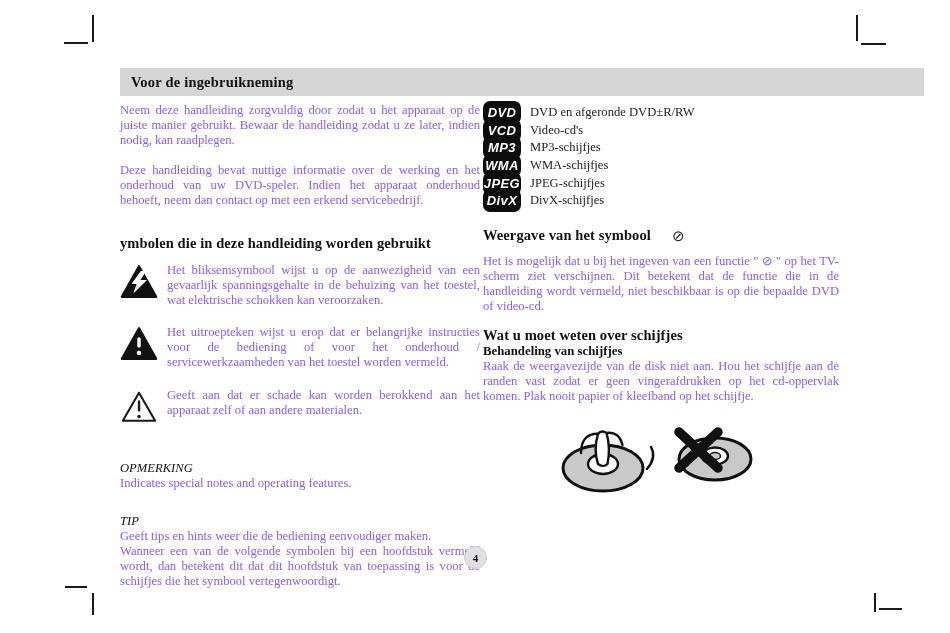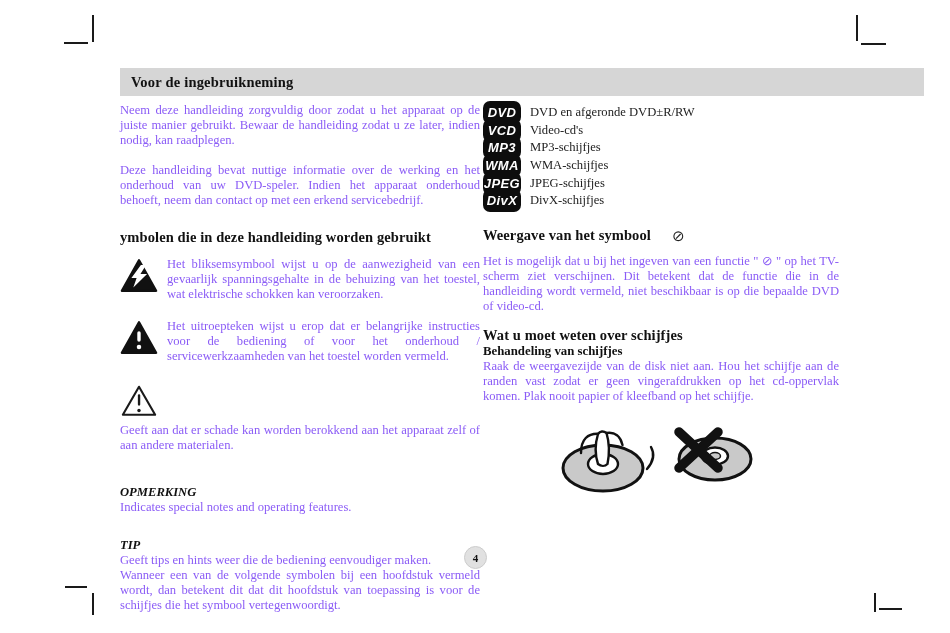--- a/index.html
+++ b/index.html
@@ -24,21 +24,21 @@
     font-size:12.6px;line-height:15px;margin:0;text-align:justify;color:#8b5cf6;
   }
   .spacer{height:15px;}
   h2.sec{
     font-size:14.5px;font-weight:bold;margin:0;color:#111;letter-spacing:.1px;
   }
   .sym-row{display:flex;margin-top:11px;}
   .sym-icon{flex:0 0 38px;margin-right:9px;margin-top:1px;}
   .sym-row p.body{flex:1;}
   .note-label{
-    font-weight:bold;font-style:italic;font-size:12.6px;margin:0;color:#111;
+    font-weight:normal;font-style:italic;font-size:12.6px;margin:0;color:#111;
   }
   
   .disc-row{display:flex;align-items:center;height:17.6px;}
   .badge{
     width:38px;height:23px;background:#0d0d0d;border-radius:7px;
     color:#fff;font-family:"Liberation Sans", sans-serif;
     font-size:13px;font-weight:bold;font-style:italic;
     display:flex;align-items:center;justify-content:center;
     letter-spacing:.4px;flex:0 0 38px;text-align:right;
   }
@@ -73,21 +73,21 @@
 
   <div class="header-bar">
     <span class="title">Voor de ingebruikneming</span>
   </div>
 
   <div class="col-left">
     <p class="body" style="margin-top:3px;">Neem deze handleiding zorgvuldig door zodat u het apparaat op de juiste manier gebruikt. Bewaar de handleiding zodat u ze later, indien nodig, kan raadplegen.</p>
     <div class="spacer"></div>
     <p class="body">Deze handleiding bevat nuttige informatie over de werking en het onderhoud van uw DVD-speler. Indien het apparaat onderhoud behoeft, neem dan contact op met een erkend servicebedrijf.</p>
 
-    <h2 class="sec" style="margin-top:21px;">ymbolen die in deze handleiding worden gebruikt</h2>
+    <h2 class="sec" style="margin-top:27px;">ymbolen die in deze handleiding worden gebruikt</h2>
 
     <div class="sym-row">
       <span class="sym-icon">
         <svg width="38" height="36" viewBox="0 0 40 36">
           <path d="M20 1.5 L38 33.5 L2 33.5 Z" fill="#111" stroke="#111" stroke-width="2.5" stroke-linejoin="round"></path>
           <polygon points="22,6.5 12,20 17.5,20 14,30 28.5,16 21.5,16 27.5,6.5" fill="#fff"></polygon>
         </svg>
       </span>
       <p class="body">Het bliksemsymbool wijst u op de aanwezigheid van een gevaarlijk spanningsgehalte in de behuizing van het toestel, wat elektrische schokken kan veroorzaken.</p>
     </div>
@@ -96,21 +96,21 @@
       <span class="sym-icon">
         <svg width="38" height="36" viewBox="0 0 40 36">
           <path d="M20 1.5 L38 33.5 L2 33.5 Z" fill="#111" stroke="#111" stroke-width="2.5" stroke-linejoin="round"></path>
           <rect x="18.2" y="11" width="3.6" height="11" rx="1.8" fill="#fff"></rect>
           <circle cx="20" cy="27.5" r="2.4" fill="#fff"></circle>
         </svg>
       </span>
       <p class="body">Het uitroepteken wijst u erop dat er belangrijke instructies voor de bediening of voor het onderhoud / servicewerkzaamheden van het toestel worden vermeld.</p>
     </div>
 
-    <div class="sym-row" style="margin-top:18px;flex-direction:column;">
+    <div class="sym-row" style="margin-top:18px;">
       <span class="sym-icon">
         <svg width="38" height="36" viewBox="0 0 40 36">
           <path d="M20 3 L37 32.5 L3 32.5 Z" fill="#fff" stroke="#1a1a1a" stroke-width="2.2" stroke-linejoin="round"></path>
           <rect x="18.8" y="11" width="2.5" height="12" rx="1.2" fill="#1a1a1a"></rect>
           <circle cx="20" cy="28" r="1.8" fill="#1a1a1a"></circle>
         </svg>
       </span>
       <p class="body">Geeft aan dat er schade kan worden berokkend aan het apparaat zelf of aan andere materialen.</p>
     </div>
 

